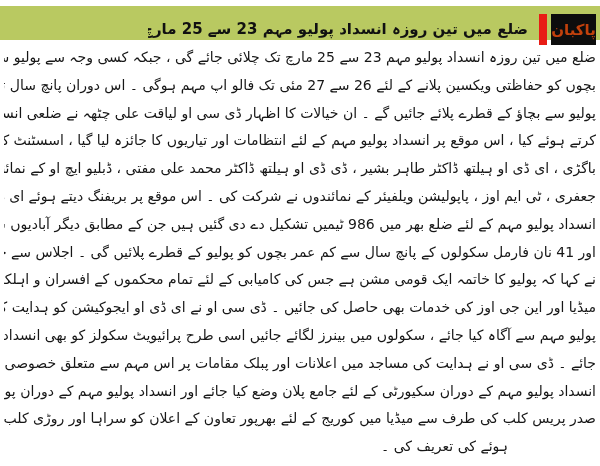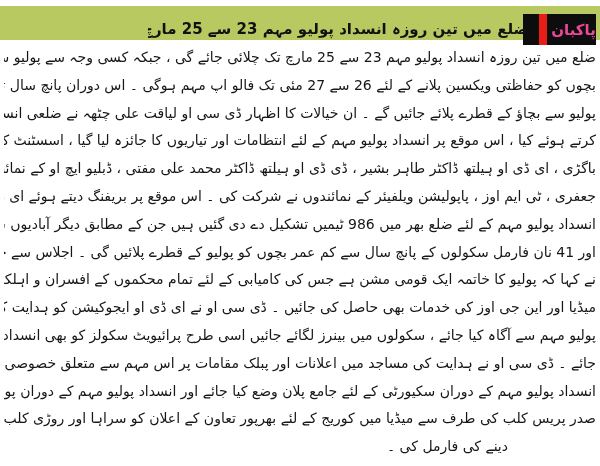--- a/index.html
+++ b/index.html
@@ -8,25 +8,24 @@
     background:#ffffff;
     font-family:"DejaVu Sans","Liberation Sans",sans-serif;
   }
   
   .band{
     position:absolute;left:0;top:6px;width:600px;height:34px;
     background:#b9c961;
   }
   .masthead{
     position:absolute;top:8px;right:4px;width:45px;height:31px;
-    background:#0d0d0d;color:#ec4899;
+    background:#0d0d0d;color:#c2410c;
     display:flex;align-items:center;justify-content:center;
     font-size:15px;font-weight:bold;direction:rtl;
     overflow:hidden;
-    padding-left:28px;
   }
   .divider{
     position:absolute;top:8px;right:53px;width:8px;height:31px;
     background:#e81d15;
   }
   .headline{
     position:absolute;top:9px;right:72px;left:148px;height:28px;
     direction:rtl;color:#111111;
     font-size:15px;font-weight:bold;line-height:28px;
     text-align:justify;text-align-last:justify;
@@ -66,14 +65,14 @@
   <div class="line">باگڑی ، ای ڈی او ہیلتھ ڈاکٹر طاہر بشیر ، ڈی ڈی او ہیلتھ ڈاکٹر محمد علی مفتی ، ڈبلیو ایچ او کے نمائندہ ڈاکٹر قیصر نذر ، صدر پریس کلب سید عرفان</div>
   <div class="line">جعفری ، ٹی ایم اوز ، پاپولیشن ویلفیئر کے نمائندوں نے شرکت کی ۔ اس موقع پر بریفنگ دیتے ہوئے ای ڈی او ہیلتھ ڈاکٹر طاہر بشیر نے بتایا کہ</div>
   <div class="line">انسداد پولیو مہم کے لئے ضلع بھر میں 986 ٹیمیں تشکیل دے دی گئیں ہیں جن کے مطابق دیگر آبادیوں سمیت 31 ٹرانزٹ پوائنٹس ، 271 بھٹوں</div>
   <div class="line">اور 41 نان فارمل سکولوں کے پانچ سال سے کم عمر بچوں کو پولیو کے قطرے پلائیں گی ۔ اجلاس سے خطاب کرتے ہوئے ڈی سی او لیاقت علی چٹھہ</div>
   <div class="line">نے کہا کہ پولیو کا خاتمہ ایک قومی مشن ہے جس کی کامیابی کے لئے تمام محکموں کے افسران و اہلکار اپنی ذمہ داری ادا کریں اس کے ساتھ علما کرام ،</div>
   <div class="line">میڈیا اور این جی اوز کی خدمات بھی حاصل کی جائیں ۔ ڈی سی او نے ای ڈی او ایجوکیشن کو ہدایت کی کہ سکولز میں زیرو پیریڈ کے دوران بچوں کو اس</div>
   <div class="line">پولیو مہم سے آگاہ کیا جائے ، سکولوں میں بینرز لگائے جائیں اسی طرح پرائیویٹ سکولز کو بھی انسداد پولیو مہم کے دوران ورکرز سے تعاون کی ہدایت کی</div>
   <div class="line">جائے ۔ ڈی سی او نے ہدایت کی مساجد میں اعلانات اور پبلک مقامات پر اس مہم سے متعلق خصوصی تشہیر کی جائے ۔ انہوں نے پولیس کو ہدایت کی کہ</div>
   <div class="line">انسداد پولیو مہم کے دوران سکیورٹی کے لئے جامع پلان وضع کیا جائے اور انسداد پولیو مہم کے دوران پولیس کا گشت یقینی بنایا جائے ۔ ڈی سی او نے</div>
   <div class="line">صدر پریس کلب کی طرف سے میڈیا میں کوریج کے لئے بھرپور تعاون کے اعلان کو سراہا اور روڑی کلب کی طرف سے پولیو ورکرز کو کیپ اور ٹی شرٹ</div>
-  <div class="line last">دینے کی فارمل کی ۔</div>
+  <div class="line last">ہوئے کی تعریف کی ۔</div>
 </div>
 
 </body></html>

